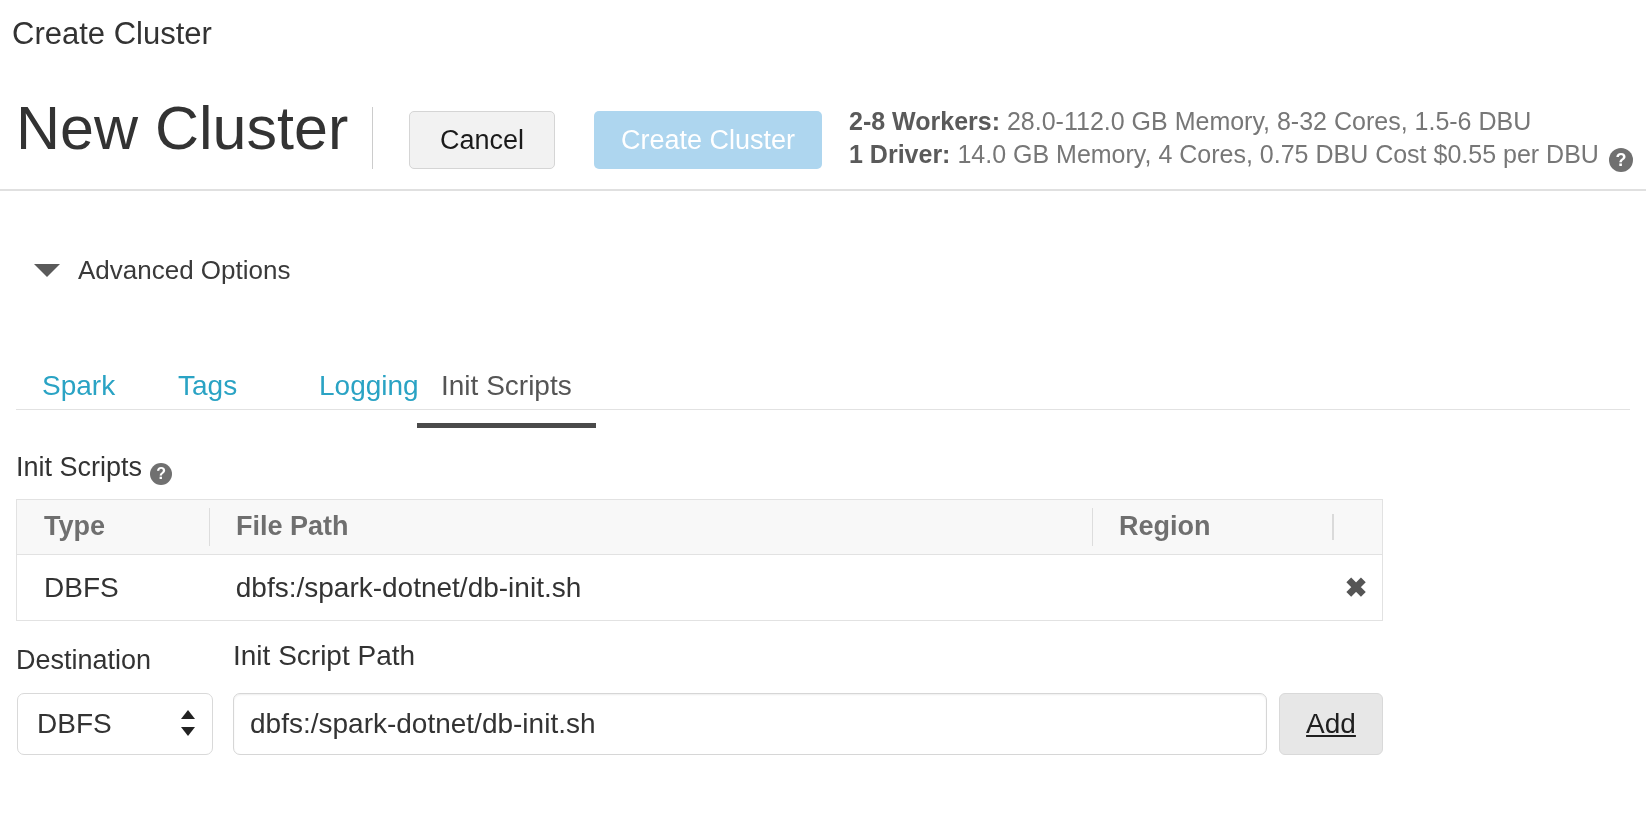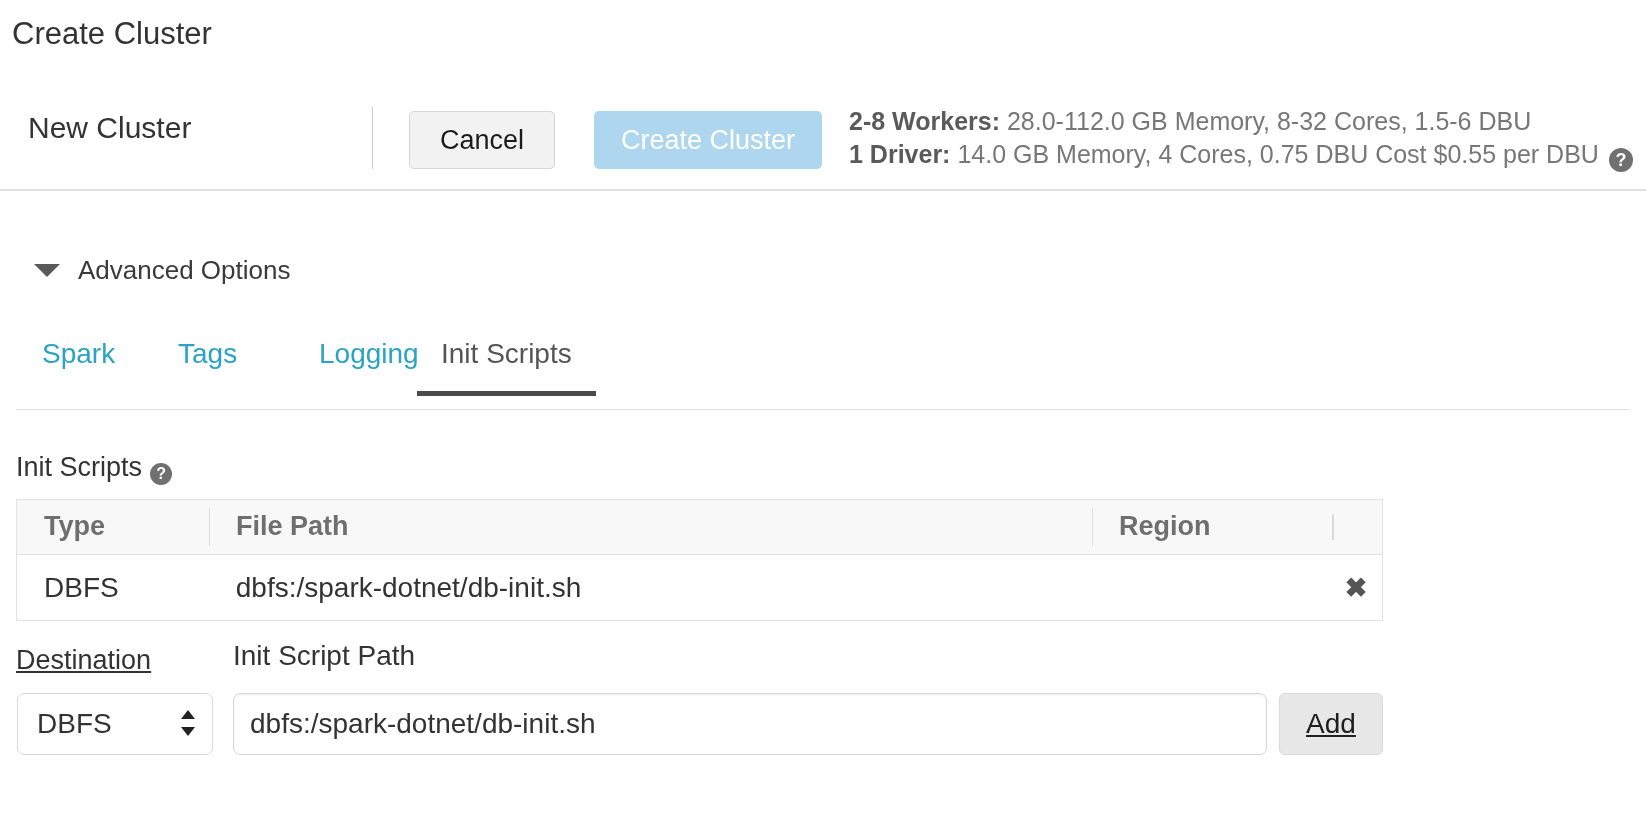--- a/index.html
+++ b/index.html
@@ -30,22 +30,22 @@
 
   
   .header {
     position: absolute;
     left: 0; top: 95px;
     width: 1646px;
     height: 94px;
   }
   .cluster-name {
     position: absolute;
-    left: 28px; top: 2px;
-    font-size: 30px;
+    left: 16px; top: 2px;
+    font-size: 61px;
     color: #333333;
     white-space: nowrap;
     line-height: 62px;
   }
   .vdivider {
     position: absolute;
     left: 372px; top: 12px;
     width: 1px; height: 62px;
     background: #cccccc;
   }
@@ -124,21 +124,21 @@
   }
   .adv-title {
     font-size: 26px;
     color: #3a3a3a;
     white-space: nowrap;
   }
 
   
   .tabs {
     position: absolute;
-    left: 0; top: 328px;
+    left: 0; top: 360px;
     width: 1646px;
     height: 70px;
     padding-left: 7px;
   }
   .tab {
     position: absolute;
     top: 0;
     height: 70px;
     font-size: 28px;
     color: #2aa3c4;
@@ -245,21 +245,20 @@
     position: absolute;
     left: 0; top: 640px;
     width: 1646px;
   }
   .lbl-dest {
     position: absolute;
     left: 16px; top: 5px;
     font-size: 27px;
     color: #333333;
     white-space: nowrap;
-    text-decoration: underline;
   }
   .lbl-path {
     position: absolute;
     left: 233px; top: 0px;
     font-size: 28px;
     color: #333333;
     white-space: nowrap;
   }
   .sel-wrap {
     position: absolute;

